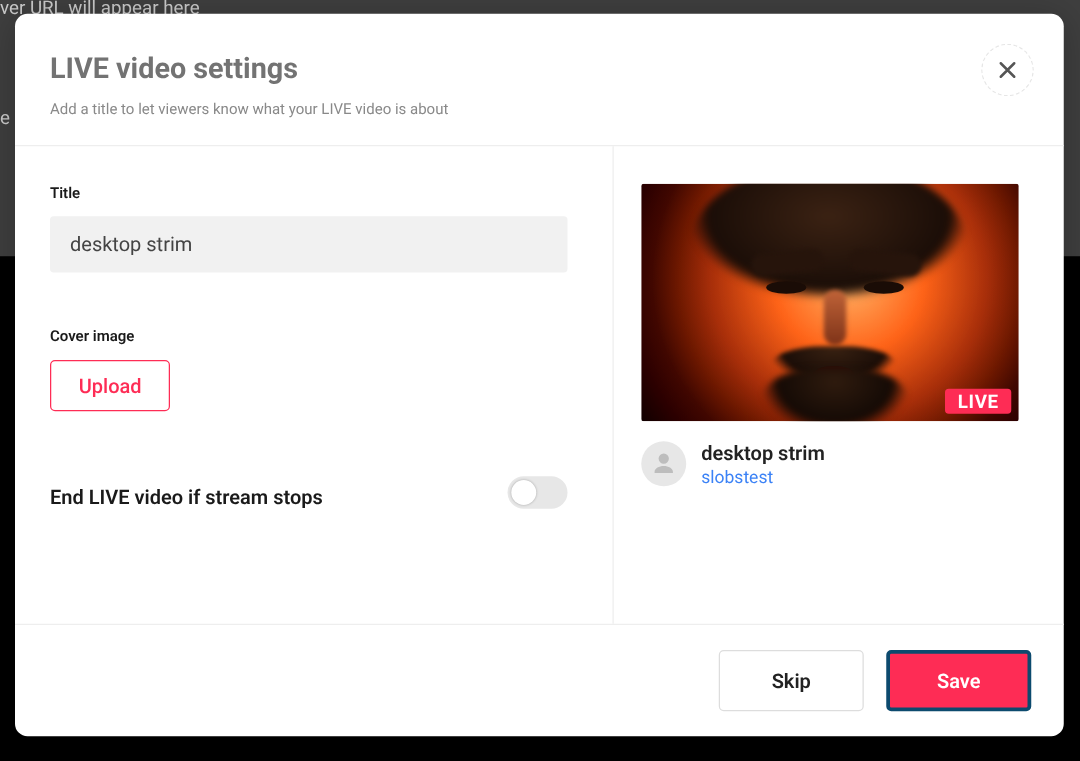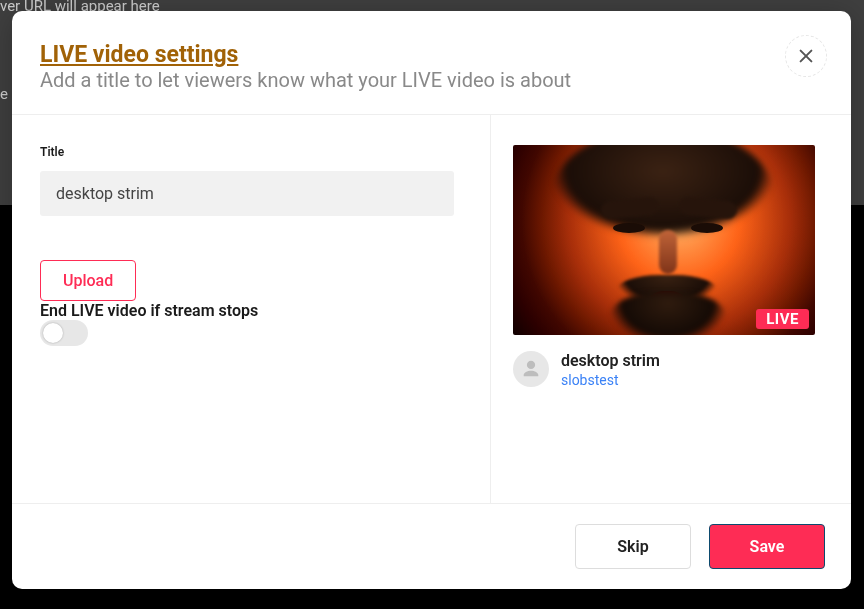--- a/index.html
+++ b/index.html
@@ -4,31 +4,31 @@
 <style>
   *{box-sizing:border-box;margin:0;padding:0;font-family:-apple-system,BlinkMacSystemFont,"Segoe UI",Roboto,Helvetica,Arial,sans-serif;}
   html,body{height:100%;}
   body{background:#444;}
   .backdrop{width:864px;height:609px;background:#3f3f3f;position:relative;overflow:hidden;}
   .bgtext{color:#ccc;font-size:15px;position:absolute;top:-3px;left:0;}
   .bgtext2{color:#ccc;font-size:15px;position:absolute;top:85px;left:0;}
   .blackbar{position:absolute;top:205px;left:0;right:0;bottom:0;background:#000;}
   .modal{position:absolute;top:11px;left:12px;width:839px;height:578px;background:#fff;border-radius:10px;box-shadow:0 4px 30px rgba(0,0,0,.25);display:flex;flex-direction:column;}
   .modal-head{padding:30px 28px 22px 28px;border-bottom:1px solid #eee;position:relative;}
-  .modal-title{font-size:23px;font-weight:700;color:#a16207;text-decoration:underline;}
-  .modal-sub{margin-top:0;font-size:20px;color:#898989;}
+  .modal-title{font-size:23px;font-weight:700;color:#737373;}
+  .modal-sub{margin-top:12px;font-size:12px;color:#898989;}
   .close{position:absolute;top:24px;right:24px;width:42px;height:42px;border-radius:50%;border:1px dashed #e6e6e6;display:flex;align-items:center;justify-content:center;cursor:pointer;background:#fff;color:#555;}
   .close svg{width:18px;height:18px;stroke:#555;stroke-width:2.2;fill:none;stroke-linecap:round;}
   .modal-body{flex:1;display:flex;}
   .left{flex:1;border-right:1px solid #eee;padding:30px 22px 30px 28px;}
   .label{font-size:12px;font-weight:600;color:#1a1a1a;margin-bottom:12px;}
   .text-input{width:100%;max-width:414px;background:#f1f1f1;border:none;border-radius:3px;padding:13px 16px;font-size:16px;color:#444;outline:none;}
   .section{margin-top:44px;}
   .upload-btn{display:inline-block;border:1px solid #fe2c55;color:#fe2c55;background:#fff;border-radius:4px;padding:10px 22px;font-size:16px;font-weight:500;cursor:pointer;}
-  .toggle-row{display:flex;align-items:flex-start;justify-content:space-between;max-width:414px;flex-direction:column;}
+  .toggle-row{display:flex;align-items:flex-end;justify-content:space-between;max-width:414px;margin-top:52px;}
   .toggle-label{font-size:16px;font-weight:600;color:#1a1a1a;}
   .toggle{width:48px;height:26px;background:#e7e7e7;border-radius:26px;position:relative;cursor:pointer;}
   .toggle::after{content:"";position:absolute;left:3px;top:3px;width:20px;height:20px;border-radius:50%;background:#fff;box-shadow:0 0 2px rgba(0,0,0,.3);}
   .right{width:360px;padding:30px 26px 30px 22px;}
   .preview{width:302px;height:190px;border-radius:2px;position:relative;overflow:hidden;}
   .face{position:absolute;inset:0;}
   .face-bg{position:absolute;inset:0;background:
     radial-gradient(circle at 55% 40%, #f7b077 0%, #dd6a32 30%, #943a1f 55%, #41160b 78%, #1a0603 100%);
     filter:contrast(1.12) saturate(1.2);
   }
@@ -43,21 +43,21 @@
   .beard{position:absolute;top:148px;left:96px;width:118px;height:52px;background:radial-gradient(ellipse at 50% 20%,#2f1b0e 0%,#140a05 55%,transparent 72%);border-radius:40%/55%;filter:blur(2.5px);}
   .live-badge{position:absolute;right:6px;bottom:6px;background:#fe2c55;color:#fff;font-weight:700;font-size:15px;letter-spacing:.5px;padding:1px 10px;border-radius:3px;}
   .userrow{display:flex;align-items:flex-start;gap:12px;margin-top:16px;}
   .avatar{width:36px;height:36px;border-radius:50%;background:#e7e7e7;display:flex;align-items:center;justify-content:center;}
   .avatar svg{width:22px;height:22px;fill:#bdbdbd;}
   .usercol .pt{font-size:16px;font-weight:600;color:#222;}
   .usercol .pu{font-size:14px;color:#3b82f6;margin-top:2px;}
   .modal-foot{border-top:1px solid #eee;padding:20px 26px;display:flex;justify-content:flex-end;gap:18px;}
   .btn{border-radius:4px;font-size:16px;font-weight:600;padding:12px 0;width:116px;cursor:pointer;text-align:center;}
   .btn-skip{background:#fff;border:1px solid #ddd;color:#222;}
-  .btn-save{background:#fe2c55;border:1px solid #0c4a6e;color:#fff;}
+  .btn-save{background:#fe2c55;border:3px solid #0c4a6e;color:#fff;}
 </style>
 </head>
 <body>
 
 <div class="backdrop">
   <div class="bgtext">ver URL will appear here</div>
   <div class="bgtext2">e</div>
   <div class="blackbar"></div>
 
   <div class="modal">
@@ -70,20 +70,21 @@
           </svg>
       </button>
     </div>
 
     <div class="modal-body">
       <div class="left">
         <div class="label">Title</div>
         <input class="text-input" type="text" value="desktop strim" style="">
 
         <div class="section">
+          <div class="label">Cover image</div>
           <button class="upload-btn">Upload</button>
         </div>
 
         <div class="toggle-row">
           <div class="toggle-label">End LIVE video if stream stops</div>
           <div class="toggle" role="switch" aria-checked="false"></div>
         </div>
       </div>
 
       <div class="right">

